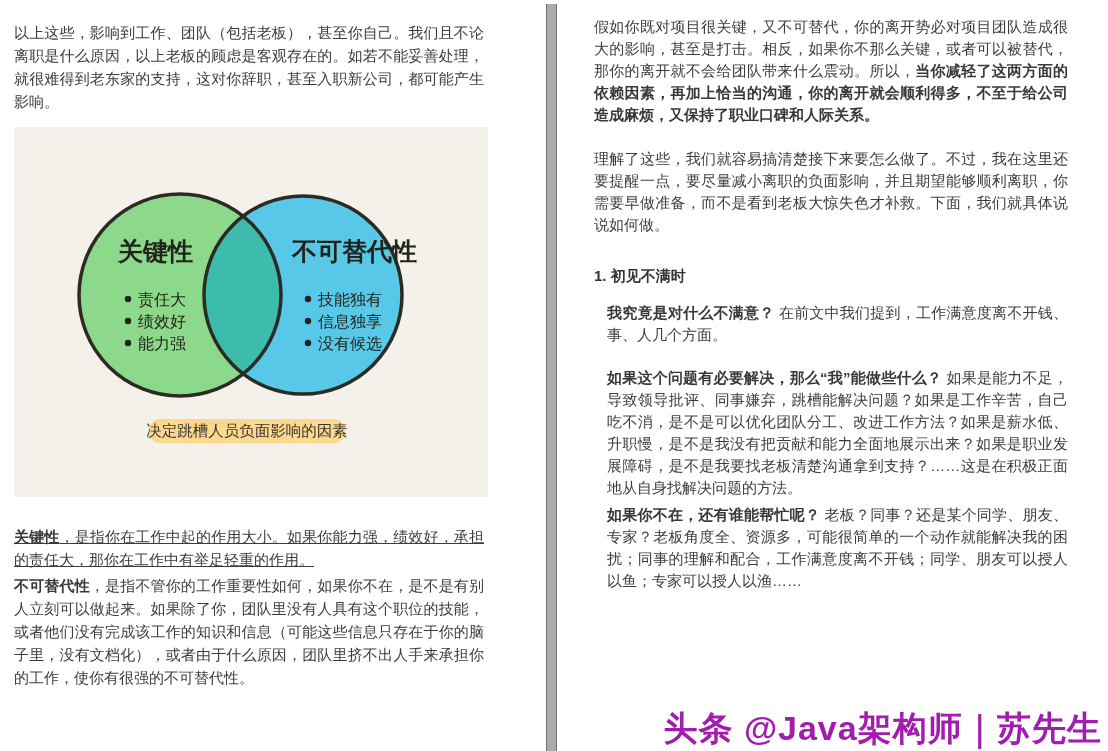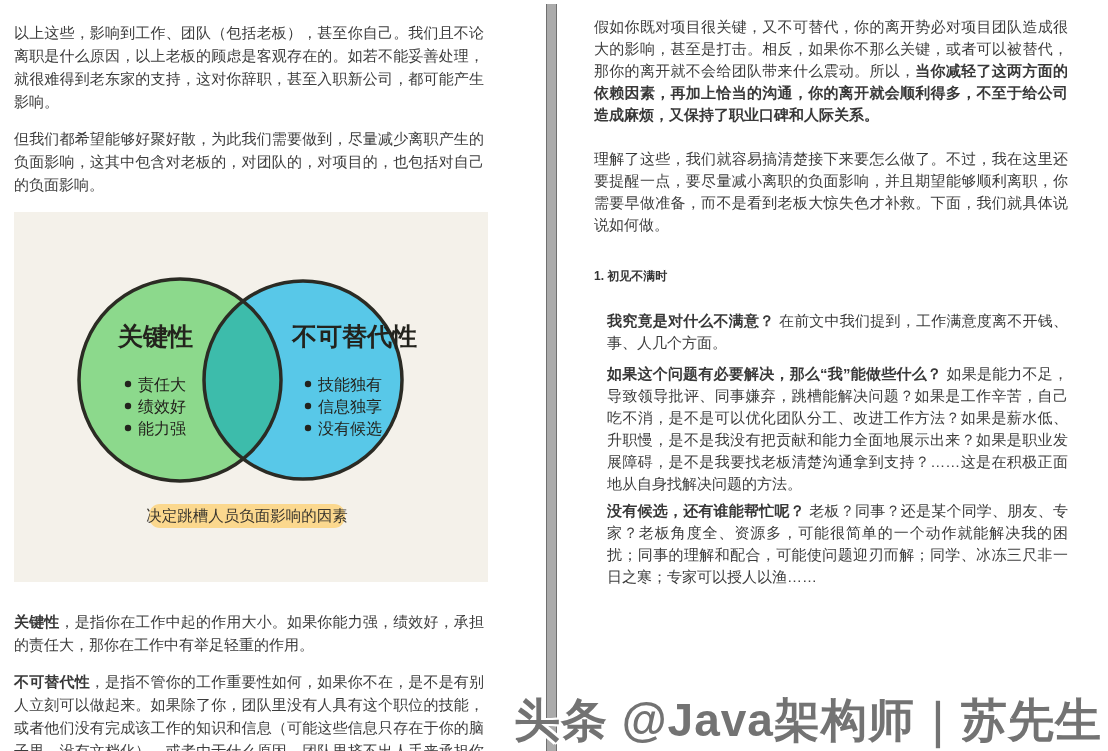--- a/index.html
+++ b/index.html
@@ -21,59 +21,58 @@
 
   p.para { font-size:15px; line-height:23px; text-align:justify; color:#3c3c3c; }
   .col-right p.para { line-height:22px; }
   b { font-weight:bold; color:#383838; }
 
   
   .lp1 { margin-bottom:14px; }
   .lp2 { margin-bottom:16px; }
   .lp3 { margin-bottom:21px; }
   .figure { width:474px; height:370px; margin-bottom:28px; }
-  .lp4 { margin-bottom:14px; }
+  .lp4 { margin-bottom:3px;text-decoration:underline; }
 
   
   .rp1 { margin-bottom:22px; }
   .rp2 { margin-bottom:29px; }
   h2.section { font-size:17px; line-height:24px; font-weight:bold; color:#333333; margin-bottom:0; }
-  h3.sub { font-size:12px; line-height:22px; font-weight:bold; color:#333333; }
+  h3.sub { font-size:15px; line-height:22px; font-weight:bold; color:#333333; }
   .sub1 { margin-top:12px; }
   .rp3 { margin-top:13px; }
   .ind { margin-left:13px; }
-  .ind1 { margin-top:23px; }
+  .ind1 { margin-top:15px; }
   .ind2 { margin-top:10px; }
-  .ind3 { margin-top:9px; }
+  .ind3 { margin-top:21px; }
   .ind4 { margin-top:5px; }
   .rp4 { margin-top:12px; }
 
   .figure svg { display:block; }
   .venn-title { font-size:25px; font-weight:600; fill:#23231d; }
   .venn-item  { font-size:16px; fill:#23231d; }
   .venn-caption { font-size:15.5px; fill:#3a362e; text-anchor:middle; }
 
   .watermark {
     position:absolute; right:6px; bottom:3px;
-    font-size:46px; font-weight:bold; color:#737373; letter-spacing:1px;
+    font-size:34px; font-weight:bold; color:#a21caf; letter-spacing:1px;
     white-space:nowrap;
     text-shadow:
       -2px -2px 0 #fff, 2px -2px 0 #fff, -2px 2px 0 #fff, 2px 2px 0 #fff,
       0 -2px 0 #fff, 0 2px 0 #fff, -2px 0 0 #fff, 2px 0 0 #fff;
     margin-top: 46px;
   }
 </style>
 </head>
 <body>
 
 <div class="page">
 
   <div class="col col-left">
     <p class="para lp1"><span>以上这些，影响到工作、团队（包括老板），甚至你自己。我们且不论离职是什么原因，以上老板的顾虑是客观存在的。如若不能妥善处理，就很难得到老东家的支持，这对你辞职，甚至入职新公司，都可能产生影响。</span></p>
-    <p class="para lp2"><span>但我们都希望能够好聚好散，为此我们需要做到，尽量减少离职产生的负面影响，这其中包含对老板的，对团队的，对项目的，也包括对自己的负面影响。</span></p>
 
     <div class="figure">
       <svg width="474" height="370" viewBox="0 0 474 370" xmlns="http://www.w3.org/2000/svg">
         <rect x="0" y="0" width="474" height="370" fill="#f4f1ea"></rect>
 
         <circle cx="166" cy="168" r="101" fill="#8cd98c"></circle>
         <circle cx="289" cy="168" r="99" fill="#58c8e8"></circle>
 
         <clipPath id="clipGreen">
             <circle cx="166" cy="168" r="101"></circle>
@@ -112,21 +111,21 @@
 
   <div class="col col-right">
     <p class="para rp1"><span>假如你既对项目很关键，又不可替代，你的离开势必对项目团队造成很大的影响，甚至是打击。相反，如果你不那么关键，或者可以被替代，那你的离开就不会给团队带来什么震动。所以，</span><b>当你减轻了这两方面的依赖因素，再加上恰当的沟通，你的离开就会顺利得多，不至于给公司造成麻烦，又保持了职业口碑和人际关系。</b></p>
     <p class="para rp2"><span>理解了这些，我们就容易搞清楚接下来要怎么做了。不过，我在这里还要提醒一点，要尽量减小离职的负面影响，并且期望能够顺利离职，你需要早做准备，而不是看到老板大惊失色才补救。下面，我们就具体说说如何做。</span></p>
 
     <h3 class="sub sub1">1. 初见不满时</h3>
 
 
     <p class="para ind ind1"><b>我究竟是对什么不满意？</b><span> 在前文中我们提到，工作满意度离不开钱、事、人几个方面。</span></p>
     <p class="para ind ind3"><b>如果这个问题有必要解决，那么“我”能做些什么？</b><span> 如果是能力不足，导致领导批评、同事嫌弃，跳槽能解决问题？如果是工作辛苦，自己吃不消，是不是可以优化团队分工、改进工作方法？如果是薪水低、升职慢，是不是我没有把贡献和能力全面地展示出来？如果是职业发展障碍，是不是我要找老板清楚沟通拿到支持？……这是在积极正面地从自身找解决问题的方法。</span></p>
-    <p class="para ind ind4"><b>没有候选，还有谁能帮忙呢？</b><span> 老板？同事？还是某个同学、朋友、专家？老板角度全、资源多，可能很简单的一个动作就能解决我的困扰；同事的理解和配合，可能使问题迎刃而解；同学、冰冻三尺非一日之寒；专家可以授人以渔……</span></p>
+    <p class="para ind ind4"><b>如果你不在，还有谁能帮忙呢？</b><span> 老板？同事？还是某个同学、朋友、专家？老板角度全、资源多，可能很简单的一个动作就能解决我的困扰；同事的理解和配合，工作满意度离不开钱；同学、朋友可以授人以鱼；专家可以授人以渔……</span></p>
 
     <p class="para rp4"></p>
 
   </div>
 
   <div class="watermark">头条 @Java架构师｜苏先生</div>
 
 </div>
 
 </body></html>

